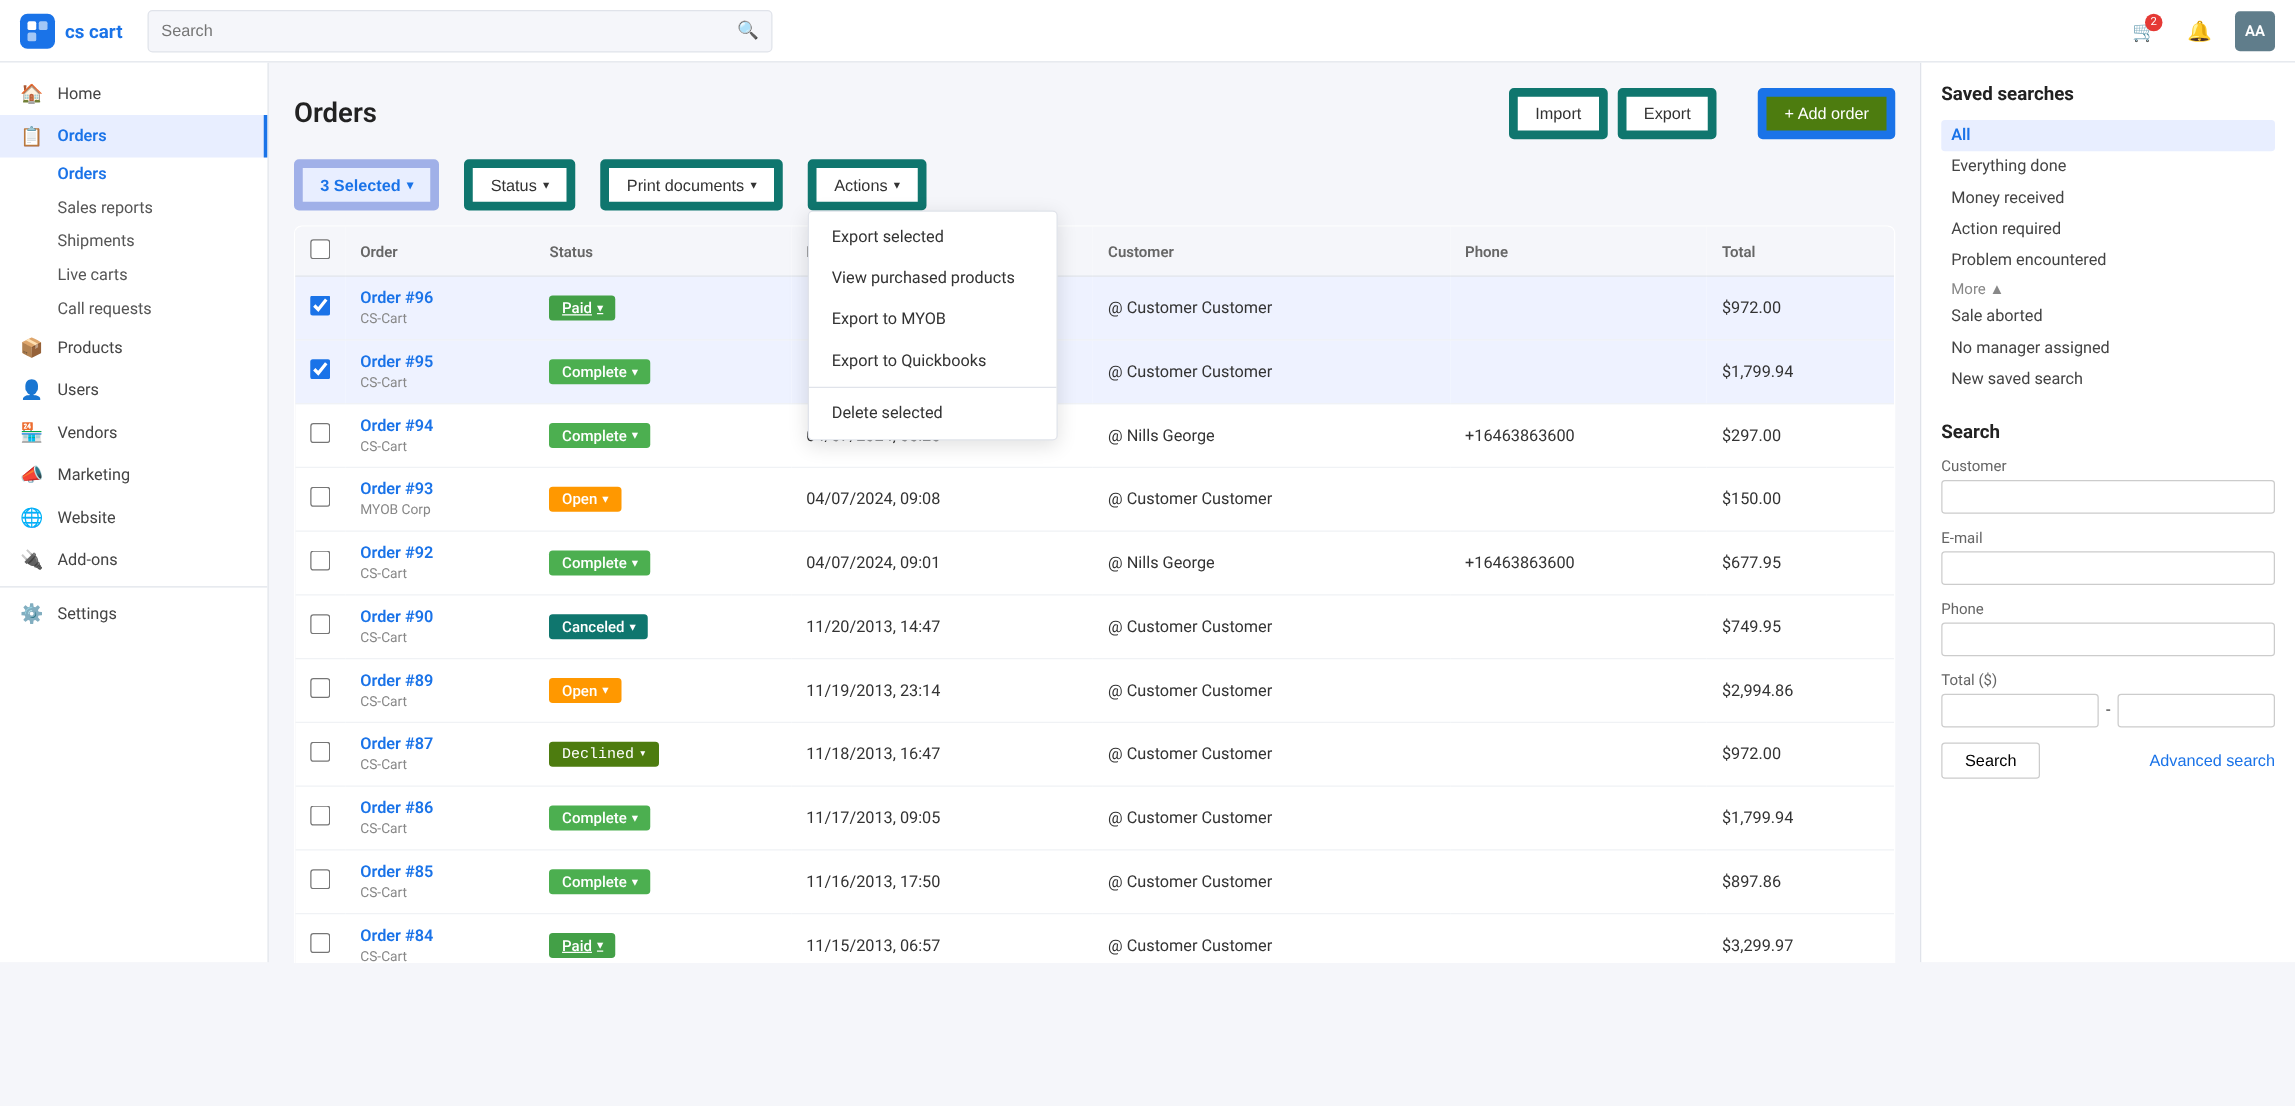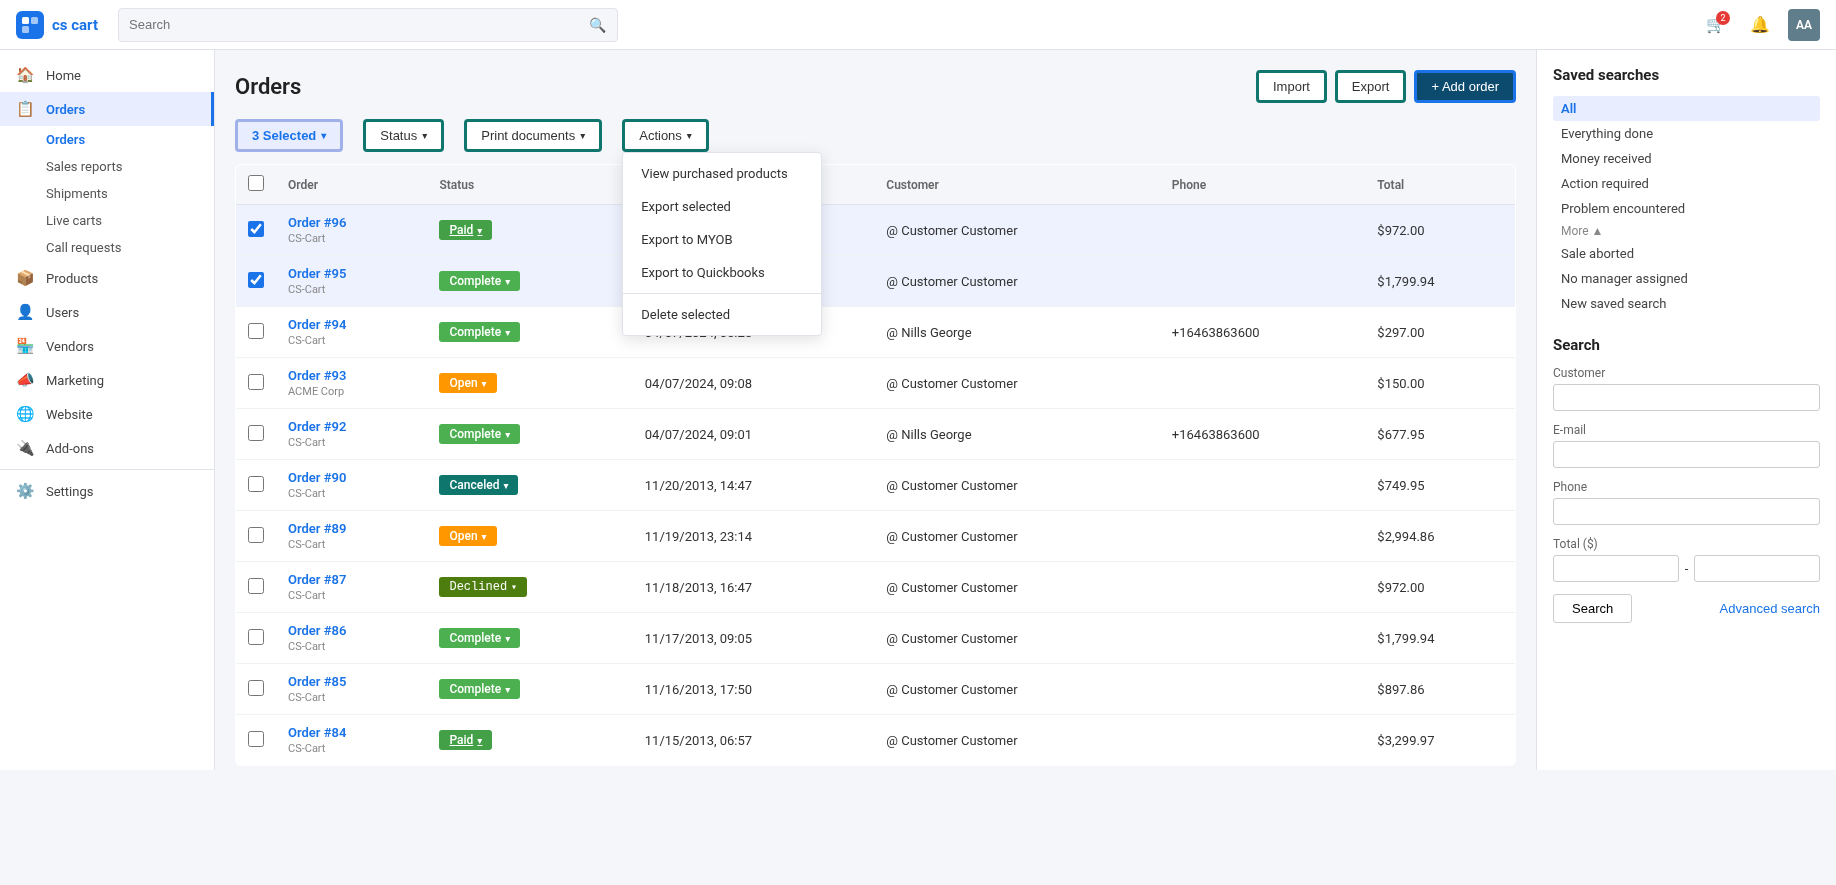--- a/index.html
+++ b/index.html
@@ -34,22 +34,22 @@
     .sidebar-sub-item.active { color: #1a73e8; font-weight: 600; }
     .sidebar-divider { height: 1px; background: #e0e3ea; margin: 4px 0; }
 
     
     .page-header { display: flex; align-items: center; margin-bottom: 16px; }
     .page-title { font-size: 22px; font-weight: 600; color: #222; flex: 1; }
     .page-actions { display: flex; gap: 8px; }
 
     
     .toolbar { display: flex; align-items: center; gap: 20px; margin-bottom: 12px; position: relative; }
-    .btn { display: inline-flex; align-items: center; gap: 5px; padding: 6px 14px; border-radius: 4px; border: 3px solid #0f766e; background: #fff; cursor: pointer; font-size: 13px; color: #333; white-space: nowrap; }
-    .btn-primary { background: #0c4a6e; color: #fff; border-color: #1a73e8; }
+    .btn { display: inline-flex; align-items: center; gap: 5px; padding: 6px 14px; border-radius: 4px; border: 7px solid #0f766e; background: #fff; cursor: pointer; font-size: 13px; color: #333; white-space: nowrap; }
+    .btn-primary { background: #4d7c0f; color: #fff; border-color: #1a73e8; margin-left: 25px; }
     .btn-selected { background: #e8eeff; border-color: #a0b0e8; color: #1a73e8; font-weight: 600; }
     .btn .arrow { font-size: 10px; }
     .dropdown-menu { position: absolute; top: 100%; left: 0; background: #fff; border: 1px solid #e0e3ea; border-radius: 4px; box-shadow: 0 4px 16px rgba(0,0,0,0.12); z-index: 100; min-width: 200px; padding: 4px 0; }
     .dropdown-item { padding: 9px 18px; cursor: pointer; font-size: 13px; color: #333; white-space: nowrap; }
     .dropdown-separator { height: 1px; background: #e0e3ea; margin: 4px 0; }
 
     
     .orders-table { width: 100%; border-collapse: collapse; background: #fff; border-radius: 6px; overflow: hidden; border: 1px solid #e0e3ea; }
     .orders-table th { background: #f5f6fa; padding: 10px 12px; text-align: left; font-weight: 600; font-size: 12px; color: #666; border-bottom: 1px solid #e0e3ea; }
     .orders-table td { padding: 10px 12px; border-bottom: 1px solid #f0f2f5; vertical-align: middle; }
@@ -185,22 +185,22 @@
         <button class="btn">
           <span>Print documents</span>
           <span class="arrow">▾</span>
         </button>
         <div style="position:relative;">
           <button class="btn" id="actions-btn">
             <span>Actions</span>
             <span class="arrow">▾</span>
           </button>
           <div class="dropdown-menu" id="actions-menu" style="display: block;">
+            <div class="dropdown-item">Export selected</div>
             <div class="dropdown-item">View purchased products</div>
-            <div class="dropdown-item">Export selected</div>
             <div class="dropdown-item">Export to MYOB</div>
             <div class="dropdown-item">Export to Quickbooks</div>
             <div class="dropdown-separator"></div>
             <div class="dropdown-item">Delete selected</div>
           </div>
         </div>
       </div>
 
       <table class="orders-table">
         <thead>
@@ -260,21 +260,21 @@
       </td>
       <td>04/07/2024, 05:25</td>
       <td>@ Nills George</td>
       <td>+16463863600</td>
       <td>$297.00</td>
     </tr>
             <tr>
       <td><input type="checkbox" class="checkbox" style=""></td>
       <td>
         <div class="order-number">Order #93</div>
-        <div class="order-store">ACME Corp</div>
+        <div class="order-store">MYOB Corp</div>
       </td>
       <td>
         <span class="status-badge status-open">
           Open <span class="arr">▾</span>
         </span>
       </td>
       <td>04/07/2024, 09:08</td>
       <td>@ Customer Customer</td>
       <td></td>
       <td>$150.00</td>

